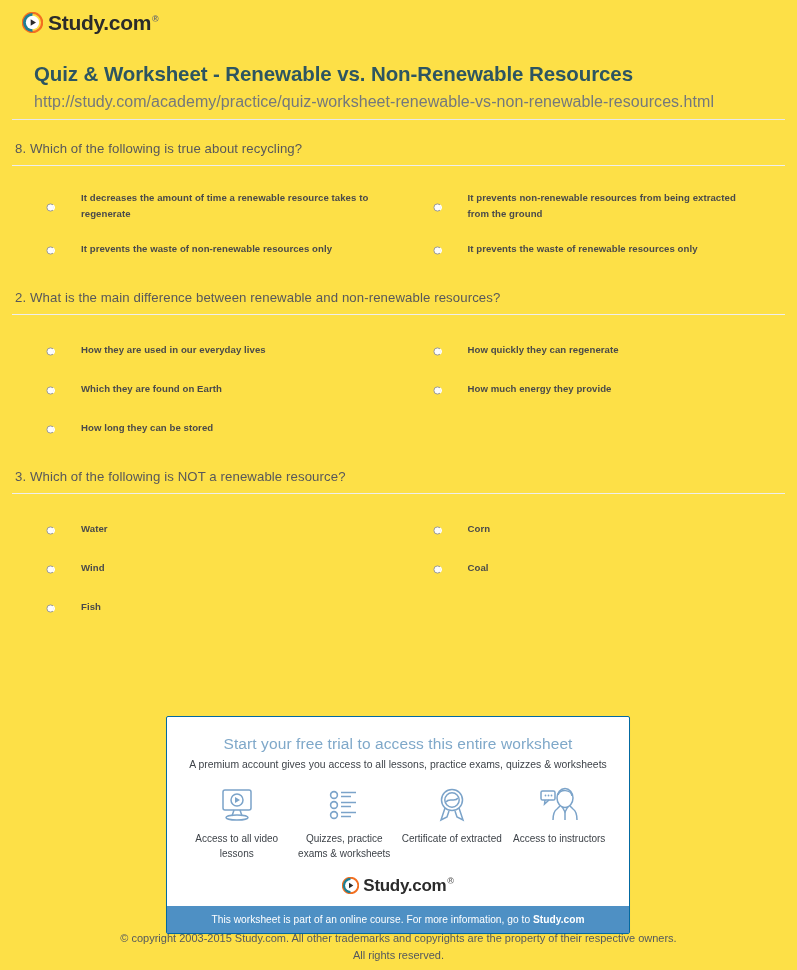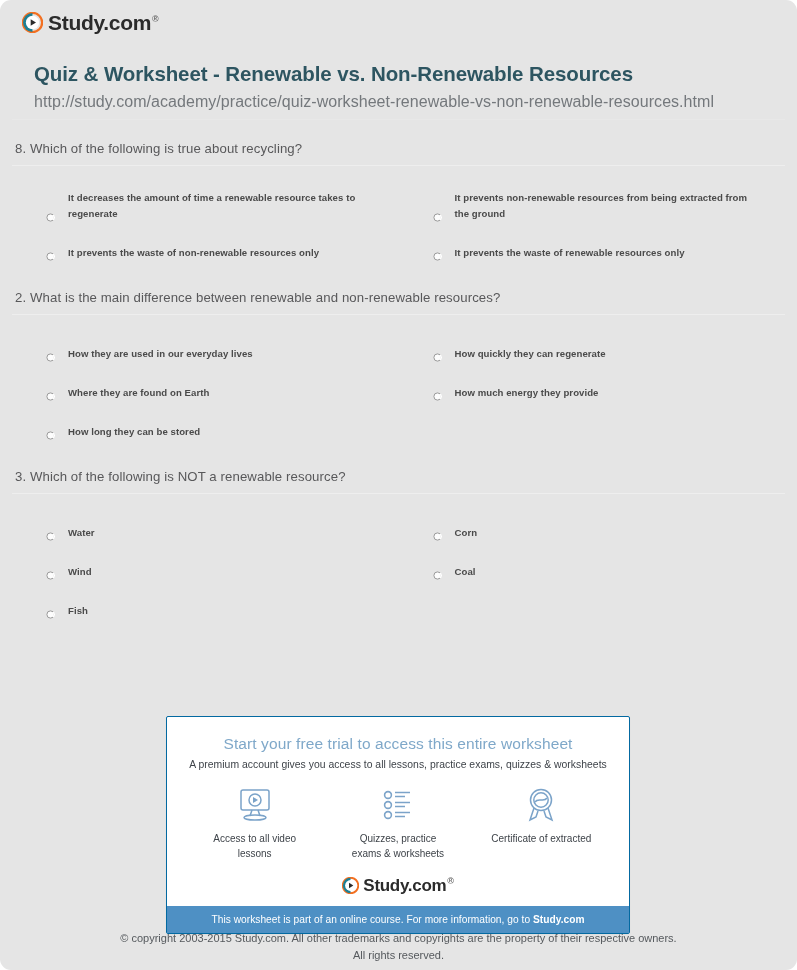--- a/index.html
+++ b/index.html
@@ -3,21 +3,21 @@
 <meta charset="utf-8">
 <style>
   * { box-sizing: border-box; }
   html, body {
     margin: 0; padding: 0;
     width: 797px; height: 970px;
     background: #ffffff;
     font-family: "Liberation Sans", sans-serif;
     overflow: hidden;
   }
-  .page { position: relative; width: 797px; height: 970px; background:#e5e5e5;border-radius:11px; }
+  .page { position: relative; width: 797px; height: 970px; background:#fde047; }
 
   
   .header { padding: 12px 0 0 22px; }
   .logo { display: flex; align-items: center; gap: 5px; }
   .logo-mark { width: 21px; height: 21px; display:block; }
   .logo-word { font-size: 21px; font-weight: 700; color:#2b2b2b; letter-spacing:-0.3px;
                font-family:"Liberation Sans", sans-serif; line-height:1; }
   .logo-word .dotcom { color:#2b2b2b; }
   .logo-tm { font-size: 9px; color:#6b6b6b; vertical-align: super; margin-left:1px; }
 
@@ -36,21 +36,21 @@
   
   .questions { margin: 0 12px; }
   .question { position: relative; }
   .q-text {
     color:#58585a; font-size: 13.2px; padding: 21px 0 9px 3px; letter-spacing: 0.1px;
   }
   .q-rule { border-bottom: 1px solid #eeeeee; }
 
   .options { display: flex; flex-wrap: wrap; padding-top: 16px; }
   .option {
-    width: 50%; display: flex; align-items: flex-end; gap: 13px;
+    width: 50%; display: flex; align-items: center; gap: 26px;
     padding: 8px 26px 8px 34px; min-height: 39px;
   }
   .radio { flex: 0 0 auto; margin-top: 2px; }
   .radio svg { display:block; }
   .opt-label {
     color:#4a4a4a; font-size: 9.6px; font-weight: 700; line-height: 1.62;
     letter-spacing: 0.06px; max-width: 300px;
   }
 
   
@@ -174,21 +174,21 @@
           </span>
           <span class="opt-label">How quickly they can regenerate</span>
         </label>
         <label class="option">
           <span class="radio">
             <svg width="9" height="9" viewBox="0 0 9 9">
                 <circle cx="4.5" cy="4.5" r="3.6" fill="#fdfdfd" stroke="#9a9a9a" stroke-width="1"></circle>
                 <path d="M7 2 A3.6 3.6 0 0 1 7 7" stroke="#ffffff" stroke-width="1.6" fill="none"></path>
               </svg>
           </span>
-          <span class="opt-label">Where they are found on Earth</span>
+          <span class="opt-label">Which they are found on Earth</span>
         </label>
         <label class="option">
           <span class="radio">
             <svg width="9" height="9" viewBox="0 0 9 9">
                 <circle cx="4.5" cy="4.5" r="3.6" fill="#fdfdfd" stroke="#9a9a9a" stroke-width="1"></circle>
                 <path d="M7 2 A3.6 3.6 0 0 1 7 7" stroke="#ffffff" stroke-width="1.6" fill="none"></path>
               </svg>
           </span>
           <span class="opt-label">How much energy they provide</span>
         </label>
@@ -297,20 +297,37 @@
             <circle cx="21" cy="13" r="10.5"></circle>
             <circle cx="21" cy="13" r="7.2"></circle>
             <path d="M15 15 C18 10 24 16 27 11"></path>
             <path d="M14 21 L10 33 L16 30 L18 24"></path>
             <path d="M28 21 L32 33 L26 30 L24 24"></path>
           </svg>
         </div>
         <div class="perk-label">Certificate of extracted</div>
       </div>
 
+      <div class="perk">
+        <div class="perk-icon">
+          <svg width="42" height="38" viewBox="0 0 42 38" fill="none" stroke="#7ba3c9" stroke-width="1.5">
+            <rect x="3" y="4" width="14" height="9" rx="1.6"></rect>
+            <path d="M7 13 L6.5 17 L11 13"></path>
+            <circle cx="7.5" cy="8.5" r="0.9" fill="#7ba3c9" stroke="none"></circle>
+            <circle cx="10.5" cy="8.5" r="0.9" fill="#7ba3c9" stroke="none"></circle>
+            <circle cx="13.5" cy="8.5" r="0.9" fill="#7ba3c9" stroke="none"></circle>
+            <ellipse cx="27" cy="11" rx="8" ry="9.5"></ellipse>
+            <path d="M20 8 C22 2 33 2 34 9"></path>
+            <path d="M22 19 L19 22 C16 24 15 28 15 33 M32 19 L35 22 C38 24 39 28 39 33"></path>
+            <path d="M24 19.5 L27 25 L30 19.5"></path>
+            <path d="M27 25 L27 33"></path>
+          </svg>
+        </div>
+        <div class="perk-label">Access to instructors</div>
+      </div>
     </div>
 
     <div class="promo-logo">
       <span class="logo-mark">
         <svg viewBox="0 0 24 24" width="17" height="17">
           <circle cx="12" cy="12" r="11" fill="none" stroke="#f37021" stroke-width="2.6"></circle>
           <path d="M12 1.2 A10.8 10.8 0 0 0 1.2 12 A10.8 10.8 0 0 0 12 22.8 Z" fill="#1d7f94"></path>
           <circle cx="12" cy="12" r="7.6" fill="#ffffff"></circle>
           <path d="M9.9 8.2 L16 12 L9.9 15.8 Z" fill="#2b2b2b"></path>
         </svg>

